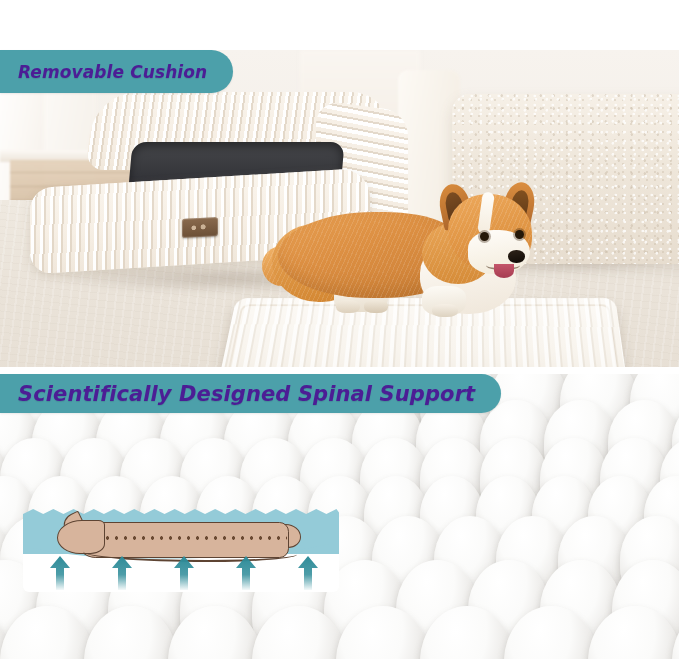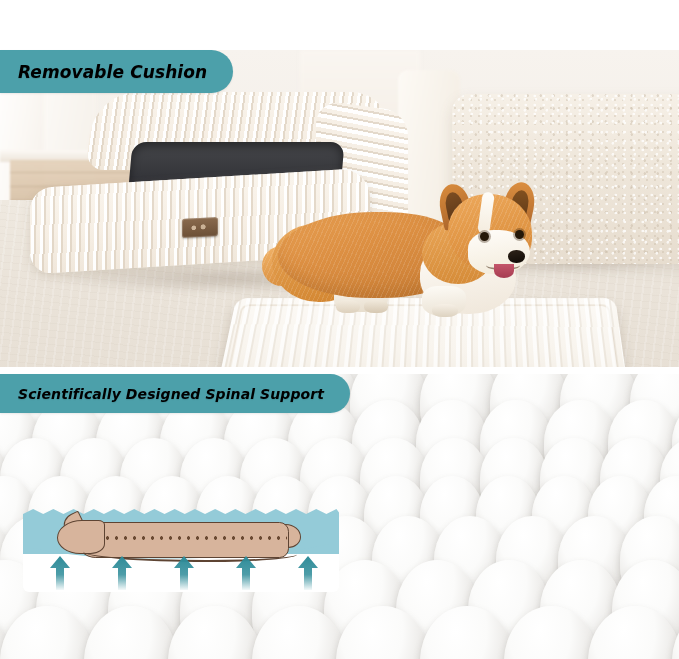--- a/index.html
+++ b/index.html
@@ -34,30 +34,30 @@
   .panel{position:absolute;left:0;width:679px;overflow:hidden;}
   .panel-top{top:50px;height:317px;}
   .panel-bottom{top:374px;height:285px;}
 
   .gap{position:absolute;left:0;top:367px;width:679px;height:7px;background:#fff;}
 
   
   .badge{
     position:absolute;z-index:40;
     background:#4CA0AA;
-    color:#000000;
+    color:#4c1d95;
     font-weight:bold;font-style:italic;
     display:flex;align-items:center;
     border-radius:0 22px 22px 0;
     letter-spacing:.1px;
     box-shadow:0 1px 2px rgba(0,0,0,.08);
     white-space:nowrap;
   }
   .badge-top{left:0;top:50px;height:43px;padding:0 26px 0 18px;font-size:17px;}
-  .badge-bottom{left:0;top:374px;height:39px;padding:0 26px 0 18px;font-size:14px;}
+  .badge-bottom{left:0;top:374px;height:39px;padding:0 26px 0 18px;font-size:21px;}
   .badge span{text-shadow:0 1px 1px rgba(0,0,0,.10);}
 
   
   .room{position:absolute;inset:0;background:
      linear-gradient(180deg,#f7f3ee 0%,#f4efe9 35%,#efe9e1 60%,#eae3da 100%);}
 
   
   .curtain{
     position:absolute;left:-4px;top:0;width:66px;height:170px;
     background:linear-gradient(100deg,#ffffff 0%,#fbf8f4 45%,#f2ece4 100%);

